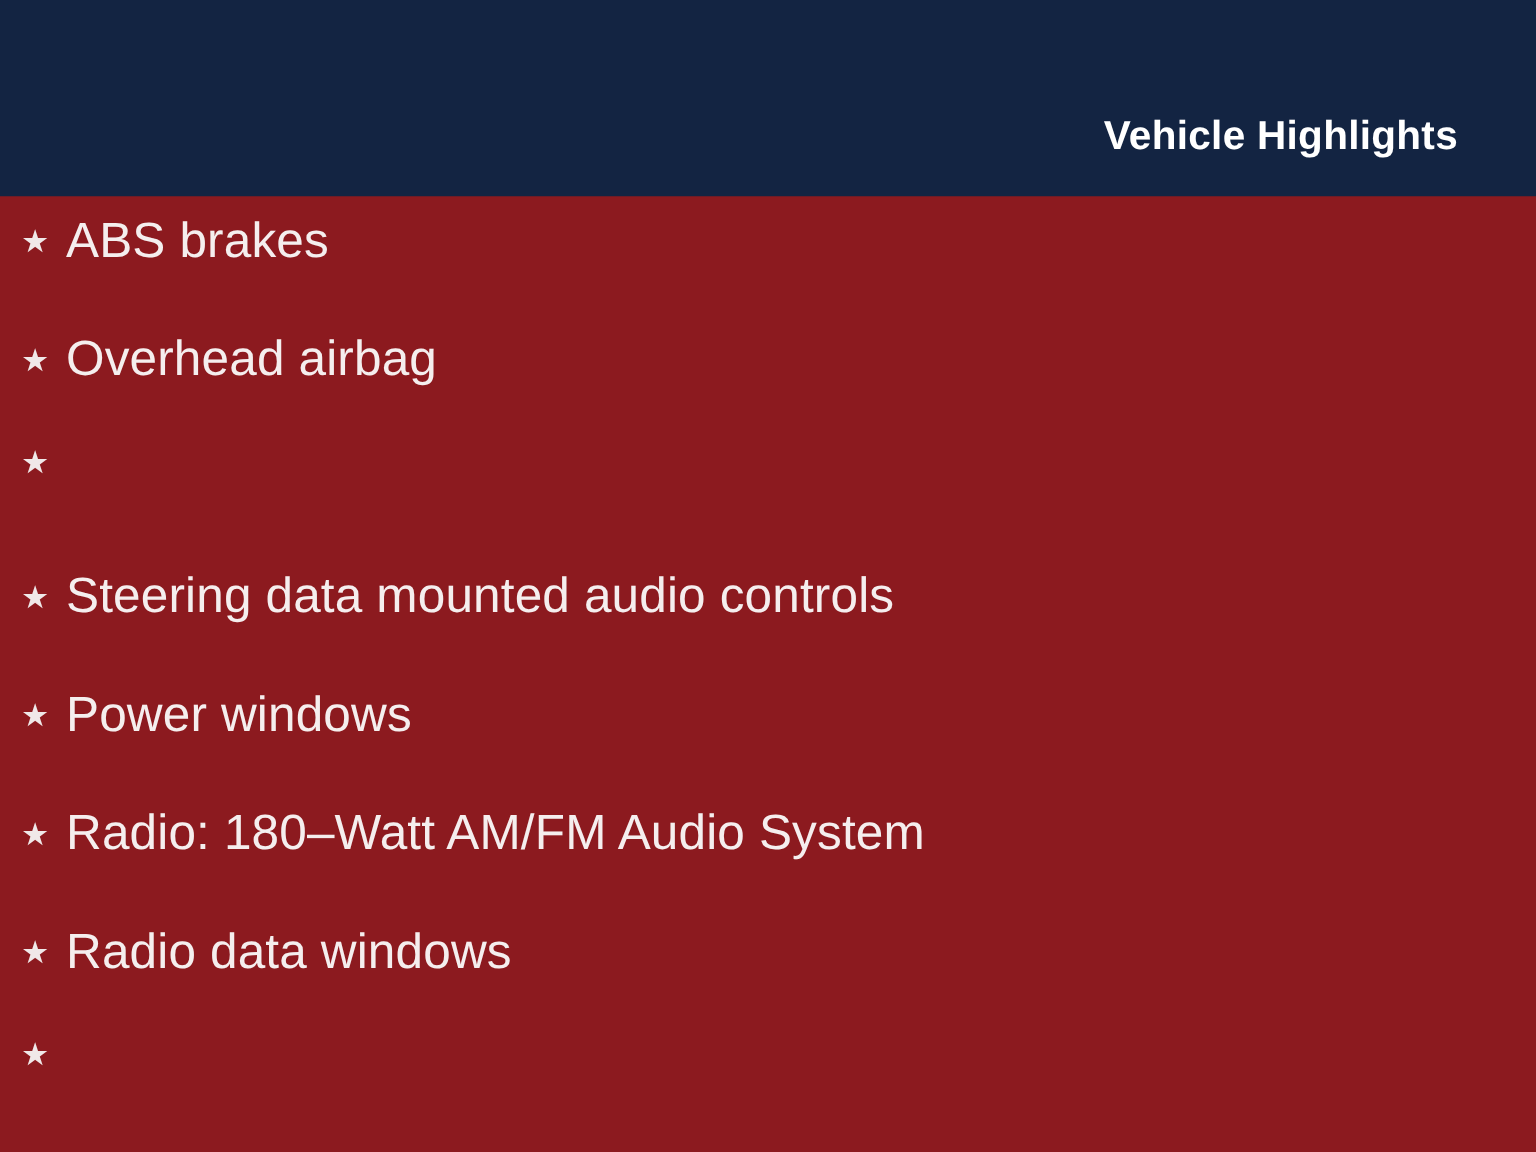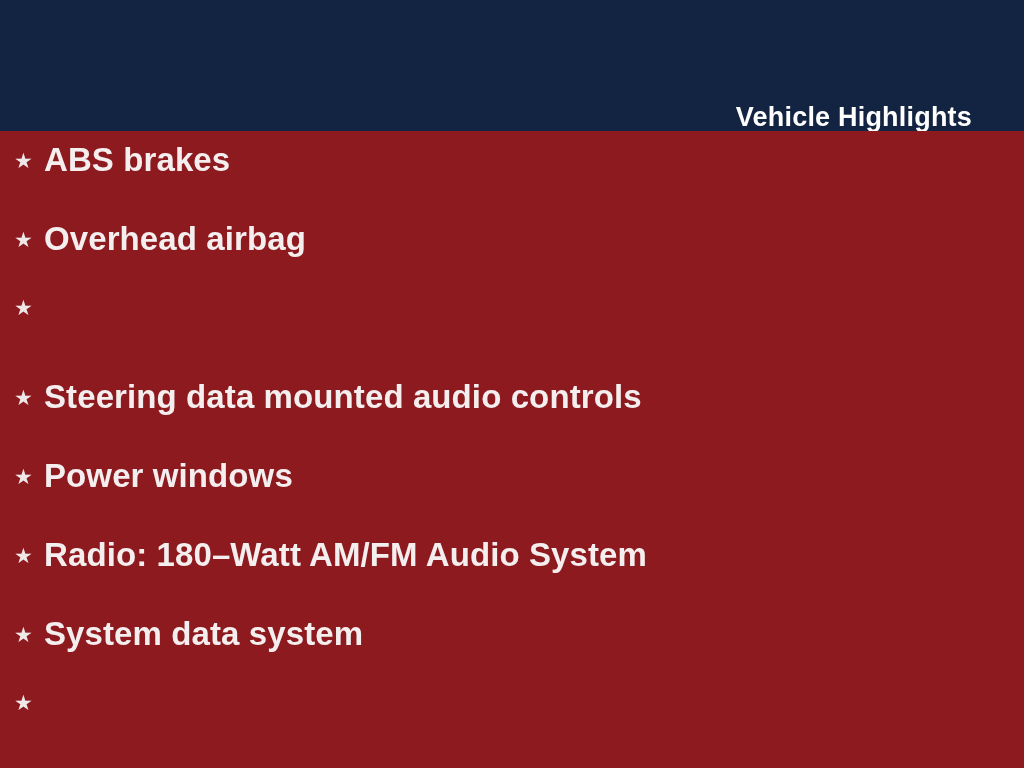--- a/index.html
+++ b/index.html
@@ -23,21 +23,21 @@
   
   #header {
     position: absolute;
     left: 0;
     top: 0;
     width: 1024px;
     height: 131px;
     background: #132442;
     box-sizing: border-box;
     display: flex;
-    align-items: flex-end;
+    align-items: center;
     justify-content: flex-end;
   }
 
   #header-title {
     color: #ffffff;
     font-size: 27px;
     font-weight: bold;
     letter-spacing: 0.2px;
     line-height: 1;
     margin-top: 49px;
@@ -83,21 +83,21 @@
     display: inline-block;
     position: relative;
     top: -3px;
     font-family: "DejaVu Sans", sans-serif;
   }
 
   .bullet-text {
     color: #f5eeee;
     font-size: 33px;
     line-height: 1;
-    font-weight: bold;
+    font-weight: normal;
     letter-spacing: 0.1px;
     font-family: "Liberation Sans", "DejaVu Sans", sans-serif;
   }
 </style>
 </head>
 <body>
 
 <div id="slide">
 
   <div id="header">
@@ -131,21 +131,21 @@
         <span class="bullet-text">Power windows</span>
       </li>
 
       <li class="bullet-item">
         <span class="bullet-star">★</span>
         <span class="bullet-text">Radio: 180–Watt AM/FM Audio System</span>
       </li>
 
       <li class="bullet-item">
         <span class="bullet-star">★</span>
-        <span class="bullet-text">System data system</span>
+        <span class="bullet-text">Radio data windows</span>
       </li>
 
       <li class="bullet-item">
         <span class="bullet-star">★</span>
       </li>
 
     </ul>
   </div>
 
 </div>

